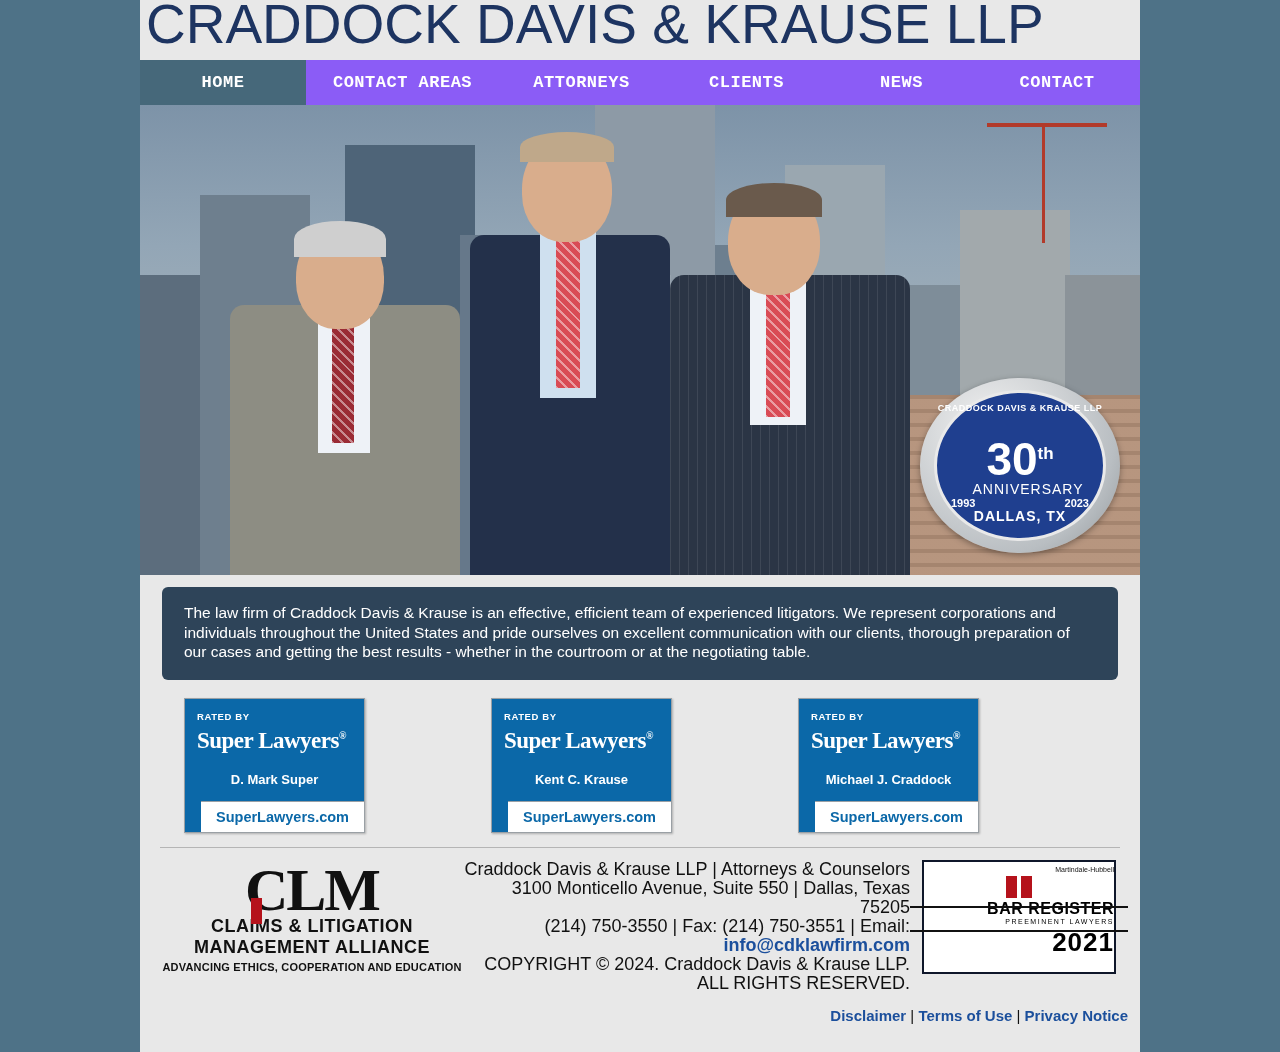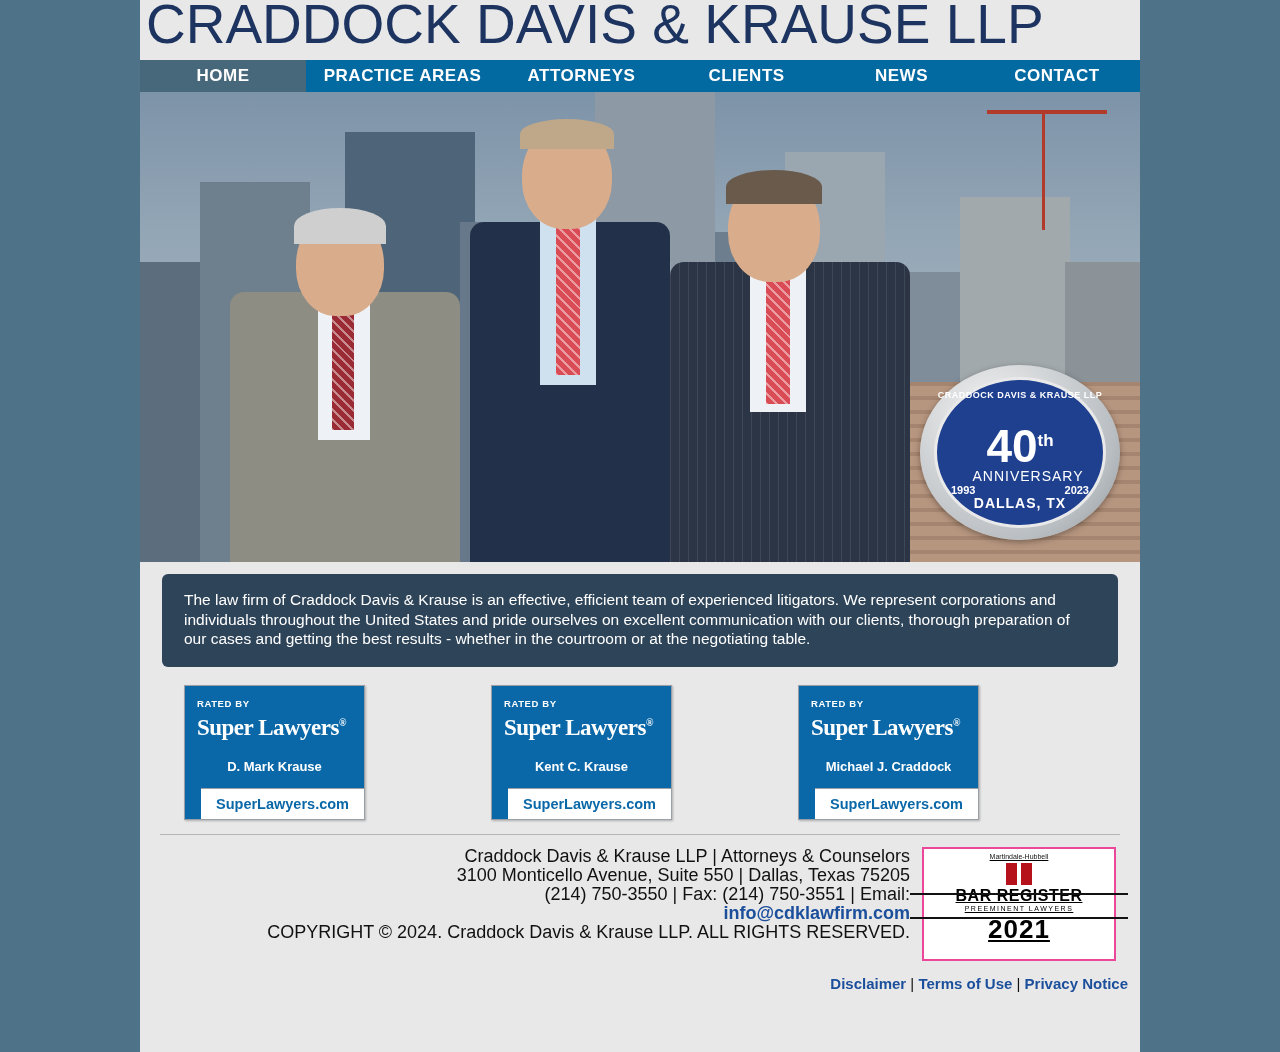--- a/index.html
+++ b/index.html
@@ -35,24 +35,25 @@
     top: -8px;
     font-size: 55px;
     letter-spacing: 0px;
     color: #1d3461;
     font-family: "Liberation Sans", sans-serif;
     font-weight: 400;
     white-space: nowrap;
   }
   
   .nav {
-    height: 32px;
-    background: #0369a1;
+    height: 45px;
+    background: #8b5cf6;
     display: flex;
     align-items: stretch;
+    font-family: Liberation Mono, monospace;
   }
   .nav-item {
     color: #ffffff;
     font-size: 17px;
     font-weight: bold;
     letter-spacing: .5px;
     display: flex;
     align-items: center;
     justify-content: center;
     cursor: pointer;
@@ -268,22 +269,22 @@
     color: #111;
     padding-right: 4px;
   }
   .foot-center a { color: #1b4f9c; font-weight: bold; text-decoration: none; }
   .mh {
     width: 210px;
     display: flex; align-items: center; justify-content: center;
     padding-right: 16px;
   }
   .mh-badge {
-    width: 190px; height: 110px; border: 2px solid #ec4899; position: relative;
-    background: #fff; text-align: center; text-decoration: underline;
+    width: 190px; height: 110px; border: 2px solid #0f172a; position: relative;
+    background: #fff; text-align: right;
   }
   .mh-sub { font-size: 7px; margin-top: 4px; color: #111; }
   .mh-book {
     width: 26px; height: 22px; margin: 3px auto 2px auto; background: #b5121b; position: relative;
   }
   .mh-book::after { content:''; position:absolute; left: 11px; top: 0; width: 4px; height: 22px; background: #fff; }
   .mh-t1 { font-size: 16px; font-weight: bold; letter-spacing: .5px; }
   .mh-t2 { font-size: 7px; letter-spacing: 1.5px; }
   .mh-year { font-size: 26px; font-weight: bold; letter-spacing: 1px; margin-top: 2px; }
   .mh-band {
@@ -305,21 +306,21 @@
 
 <div id="page">
   <div class="site">
 
     <div class="header">
       <div class="firm-title">CRADDOCK DAVIS &amp; KRAUSE LLP</div>
     </div>
 
     <div class="nav">
       <div class="nav-item home">HOME</div>
-      <div class="nav-item pa">PRACTICE AREAS</div>
+      <div class="nav-item pa">CONTACT AREAS</div>
       <div class="nav-item at">ATTORNEYS</div>
       <div class="nav-item cl">CLIENTS</div>
       <div class="nav-item nw">NEWS</div>
       <div class="nav-item ct">CONTACT</div>
     </div>
 
     <div class="hero">
       <div class="sky"></div>
       <div class="bldg b1"></div>
       <div class="bldg b2"></div>
@@ -355,42 +356,42 @@
         <div class="shirt"></div>
         <div class="tie"></div>
         <div class="head"></div>
         <div class="hair"></div>
       </div>
 
       <div class="seal">
         <div class="seal-outer"></div>
         <div class="seal-inner">
           <div class="seal-top">CRADDOCK DAVIS &amp; KRAUSE LLP</div>
-          <div class="seal-num"><span>40</span><span class="seal-th">th</span></div>
+          <div class="seal-num"><span>30</span><span class="seal-th">th</span></div>
           <div class="seal-anniv">ANNIVERSARY</div>
           <div class="seal-years">
             <span>1993</span>
             <span>2023</span>
           </div>
           <div class="seal-city">DALLAS, TX</div>
         </div>
       </div>
     </div>
 
     <div class="intro-wrap">
       <div class="intro">The law firm of Craddock Davis &amp; Krause is an effective, efficient team of experienced litigators. We represent corporations and individuals throughout the United States and pride ourselves on excellent communication with our clients, thorough preparation of our cases and getting the best results - whether in the courtroom or at the negotiating table.</div>
     </div>
 
     <div class="badges">
       <div class="badge">
         <div class="badge-top">
           <div class="badge-rated">RATED BY</div>
           <div class="badge-sl"><span>Super Lawyers</span><sup>®</sup></div>
         </div>
-        <div class="badge-name">D. Mark Krause</div>
+        <div class="badge-name">D. Mark Super</div>
         <div class="badge-foot">SuperLawyers.com</div>
       </div>
       <div class="badge">
         <div class="badge-top">
           <div class="badge-rated">RATED BY</div>
           <div class="badge-sl"><span>Super Lawyers</span><sup>®</sup></div>
         </div>
         <div class="badge-name">Kent C. Krause</div>
         <div class="badge-foot">SuperLawyers.com</div>
       </div>
@@ -400,20 +401,31 @@
           <div class="badge-sl"><span>Super Lawyers</span><sup>®</sup></div>
         </div>
         <div class="badge-name">Michael J. Craddock</div>
         <div class="badge-foot">SuperLawyers.com</div>
       </div>
     </div>
 
     <div class="divider"></div>
 
     <div class="footer">
+      <div class="clm">
+        <div class="clm-top">
+          <div class="clm-c">
+            <span class="redbar"></span>
+          </div>
+          <div class="clm-lm">CLM</div>
+        </div>
+        <div class="clm-l2">CLAIMS &amp; LITIGATION</div>
+        <div class="clm-l3">MANAGEMENT ALLIANCE</div>
+        <div class="clm-l4">ADVANCING ETHICS, COOPERATION AND EDUCATION</div>
+      </div>
 
       <div class="foot-center">
         <div>Craddock Davis &amp; Krause LLP | Attorneys &amp; Counselors</div>
         <div>3100 Monticello Avenue, Suite 550 | Dallas, Texas 75205</div>
         <div>(214) 750-3550 | Fax: (214) 750-3551 | Email:</div>
         <div><a href="#">info@cdklawfirm.com</a></div>
         <div>COPYRIGHT © 2024. Craddock Davis &amp; Krause LLP. ALL RIGHTS RESERVED.</div>
       </div>
 
       <div class="mh">

